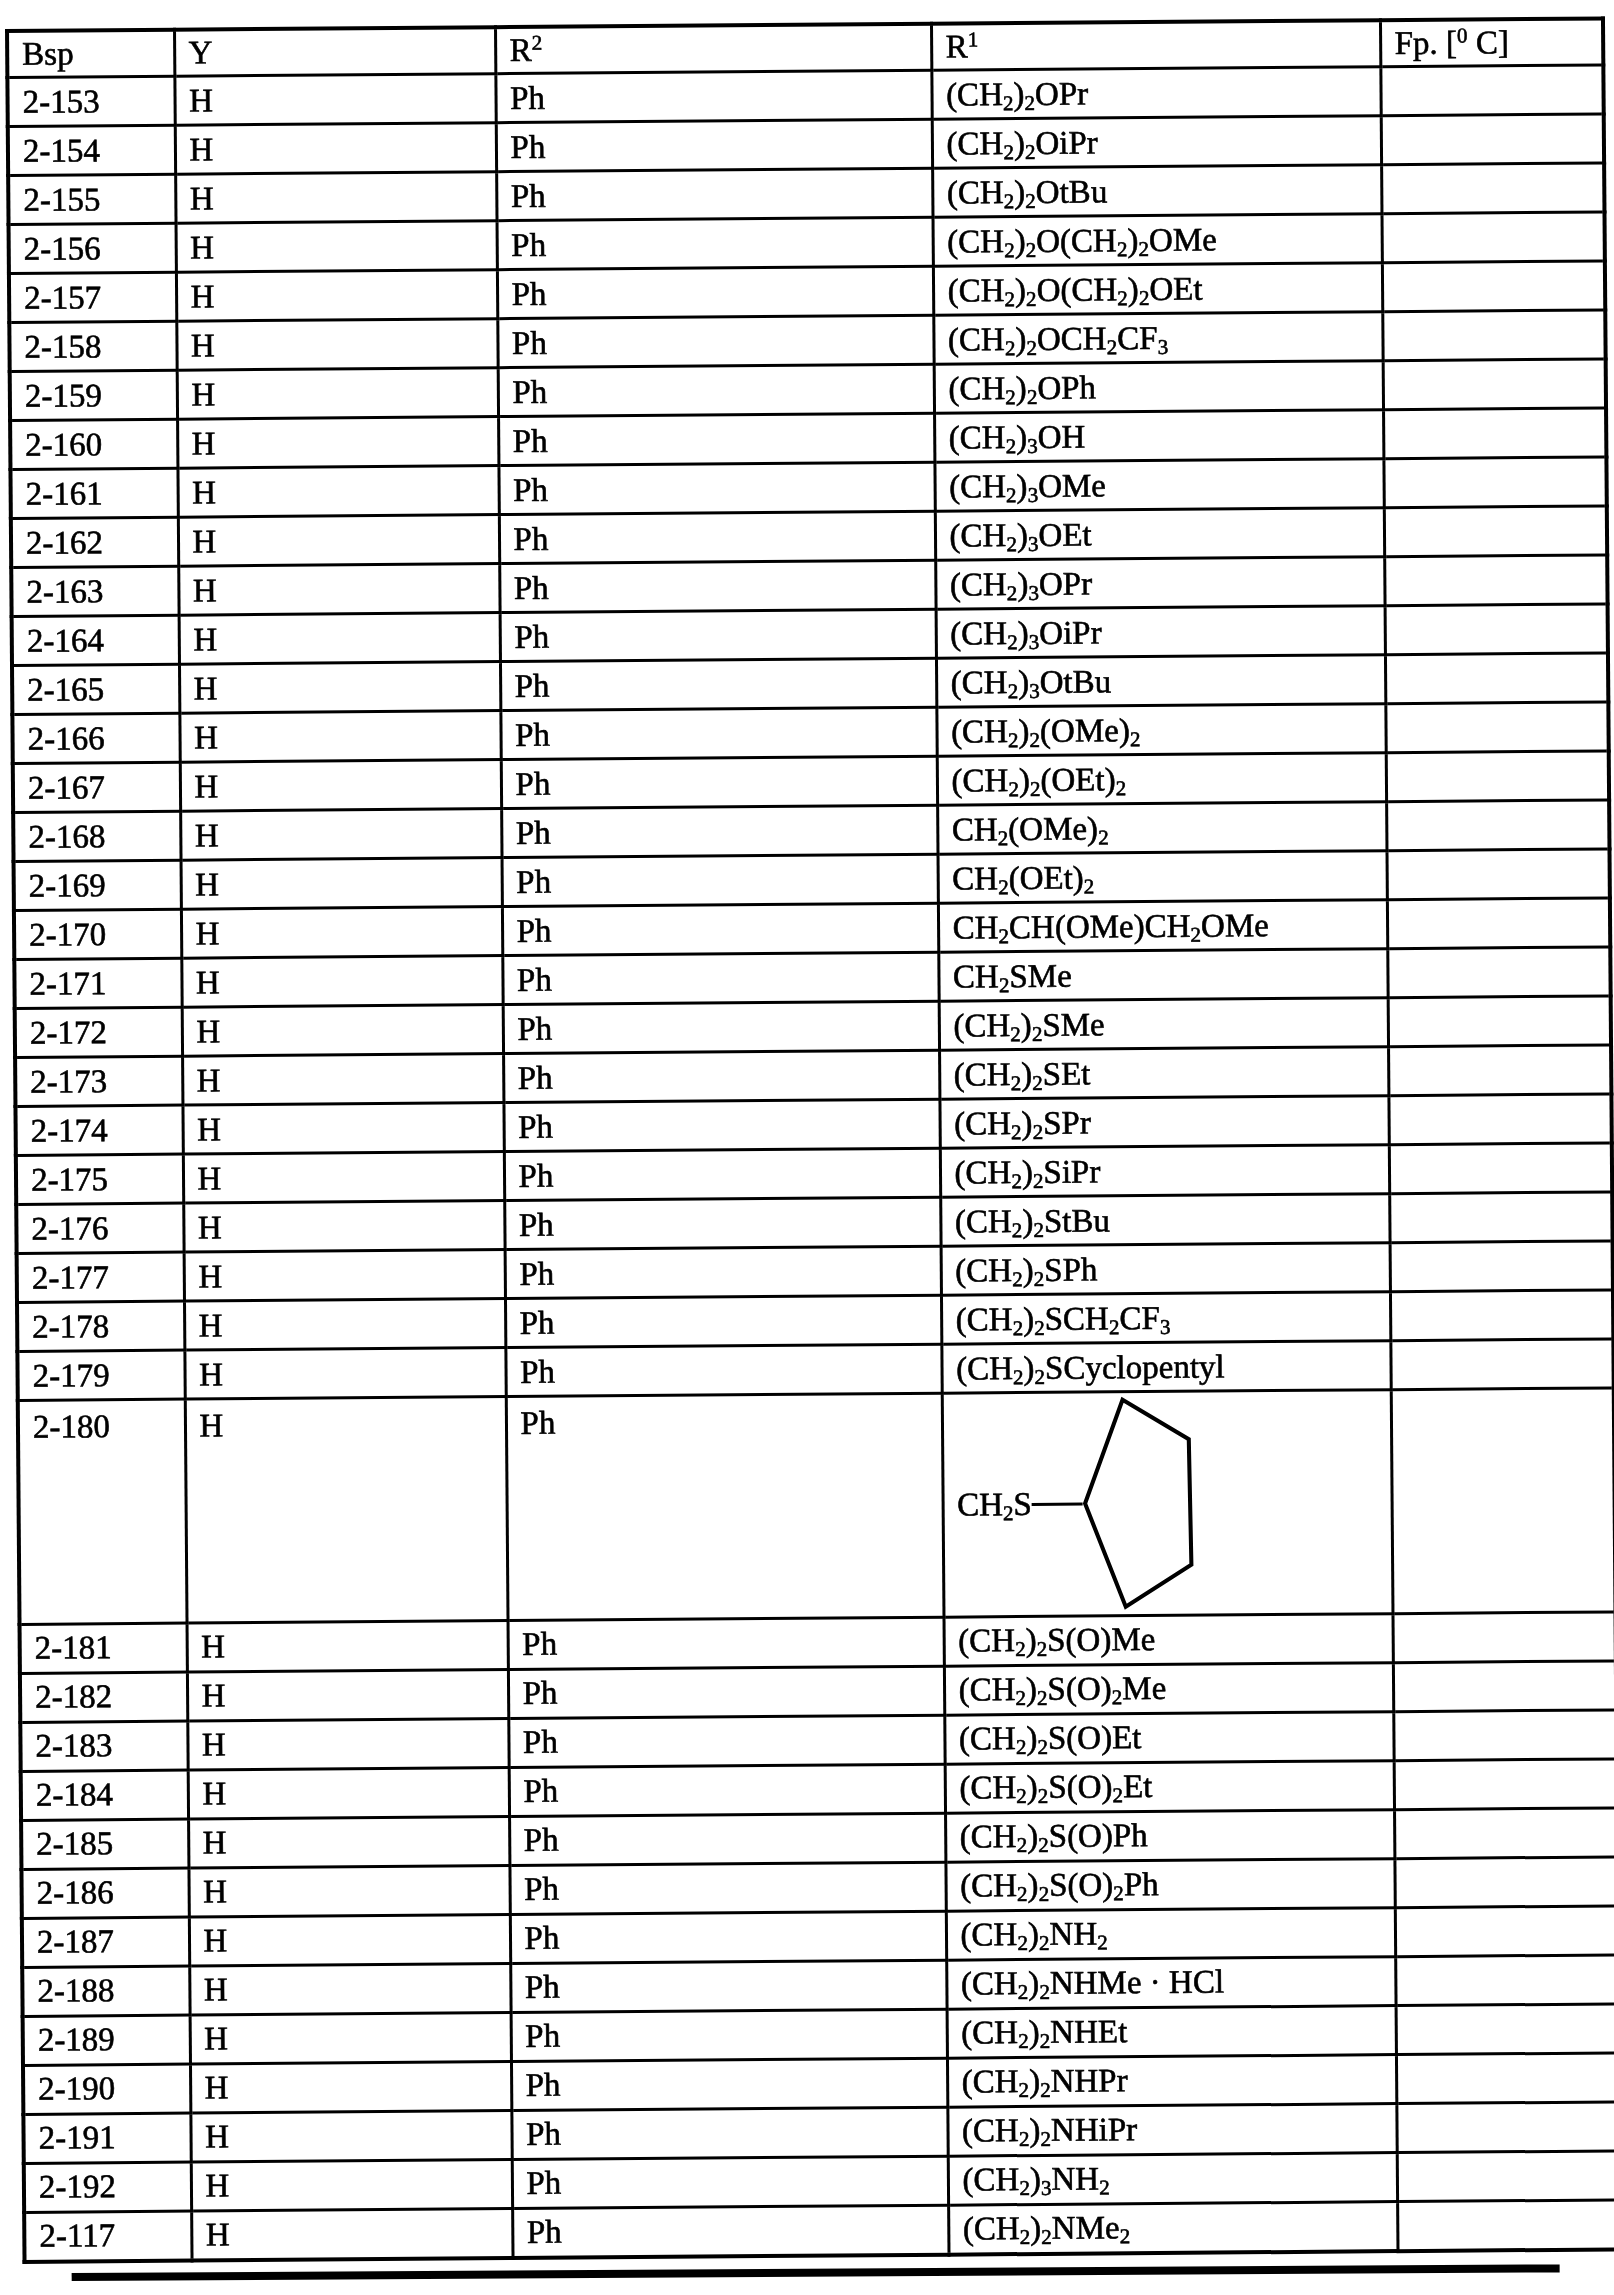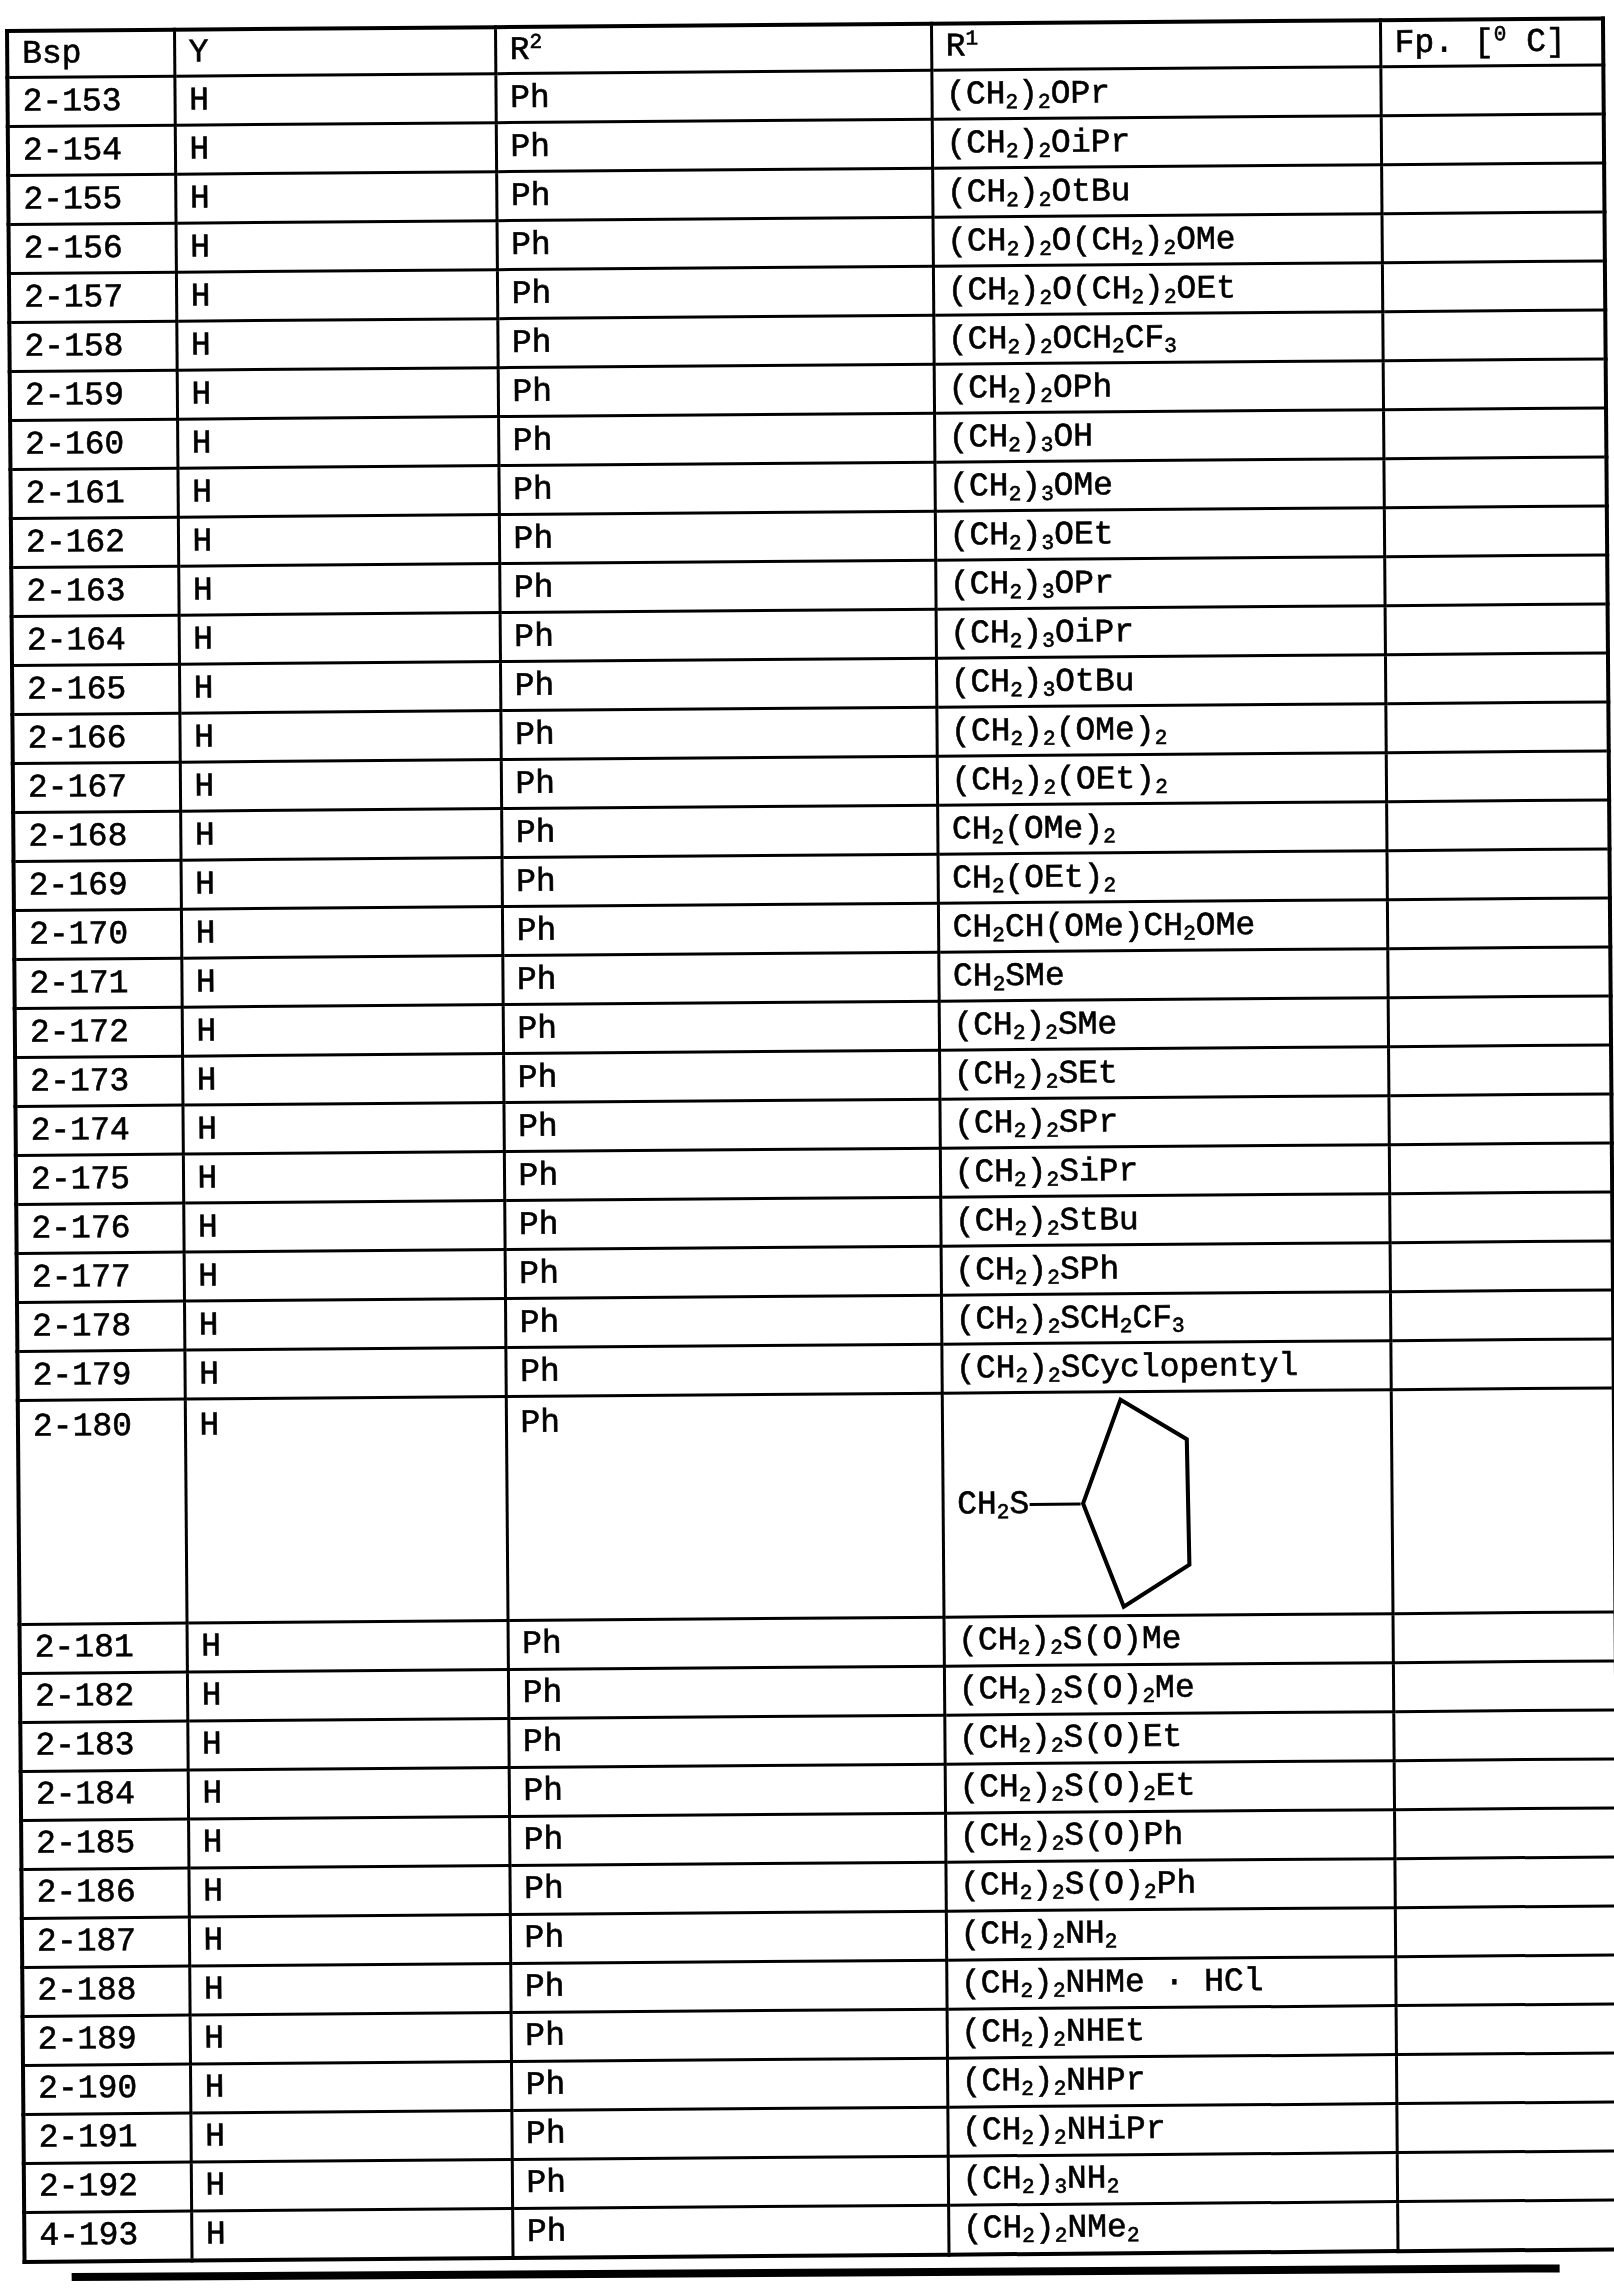--- a/index.html
+++ b/index.html
@@ -6,21 +6,21 @@
     margin: 0;
     padding: 0;
     background: #ffffff;
   }
   .page {
     position: relative;
     width: 1614px;
     height: 2295px;
     background: #ffffff;
     overflow: hidden;
-    font-family: Liberation Mono, monospace;
+    font-family: Liberation Serif, serif;
     color: #000;
   }
   .rot {
     position: absolute;
     left: 4.9px;
     top: 29px;
     transform: rotate(-0.45deg);
     transform-origin: 0 0;
   }
   table.compound {
@@ -396,21 +396,21 @@
             <td data-name="cell-fp"></td>
           </tr>
           <tr data-name="table-row">
             <td data-name="cell-bsp">2-192</td>
             <td data-name="cell-y">H</td>
             <td data-name="cell-r2">Ph</td>
             <td data-name="cell-r1">(CH<sub>2</sub>)<sub>3</sub>NH<sub>2</sub></td>
             <td data-name="cell-fp"></td>
           </tr>
           <tr data-name="table-row">
-            <td data-name="cell-bsp">4-193</td>
+            <td data-name="cell-bsp">2-117</td>
             <td data-name="cell-y">H</td>
             <td data-name="cell-r2">Ph</td>
             <td data-name="cell-r1">(CH<sub>2</sub>)<sub>2</sub>NMe<sub>2</sub></td>
             <td data-name="cell-fp"></td>
           </tr>
         </tbody>
     </table>
     <div class="bottom-bar" data-name="scan-bottom-edge"></div>
   </div>
 </div>

